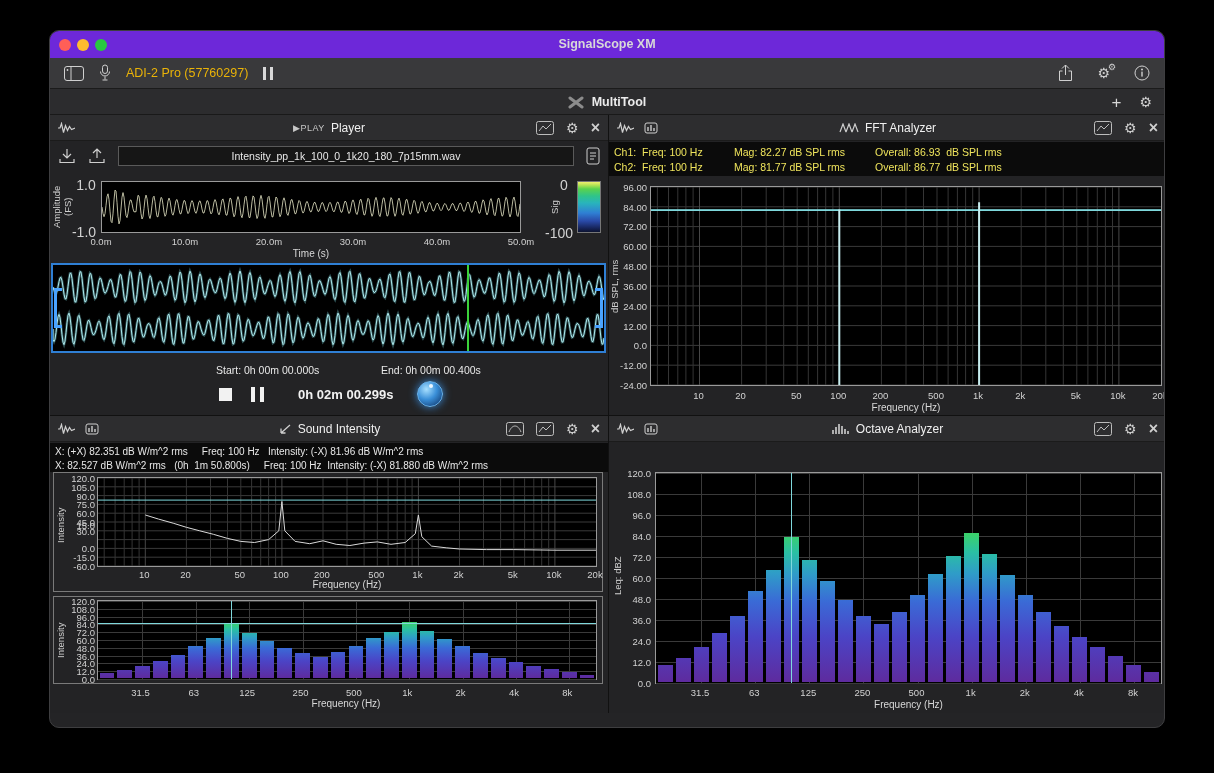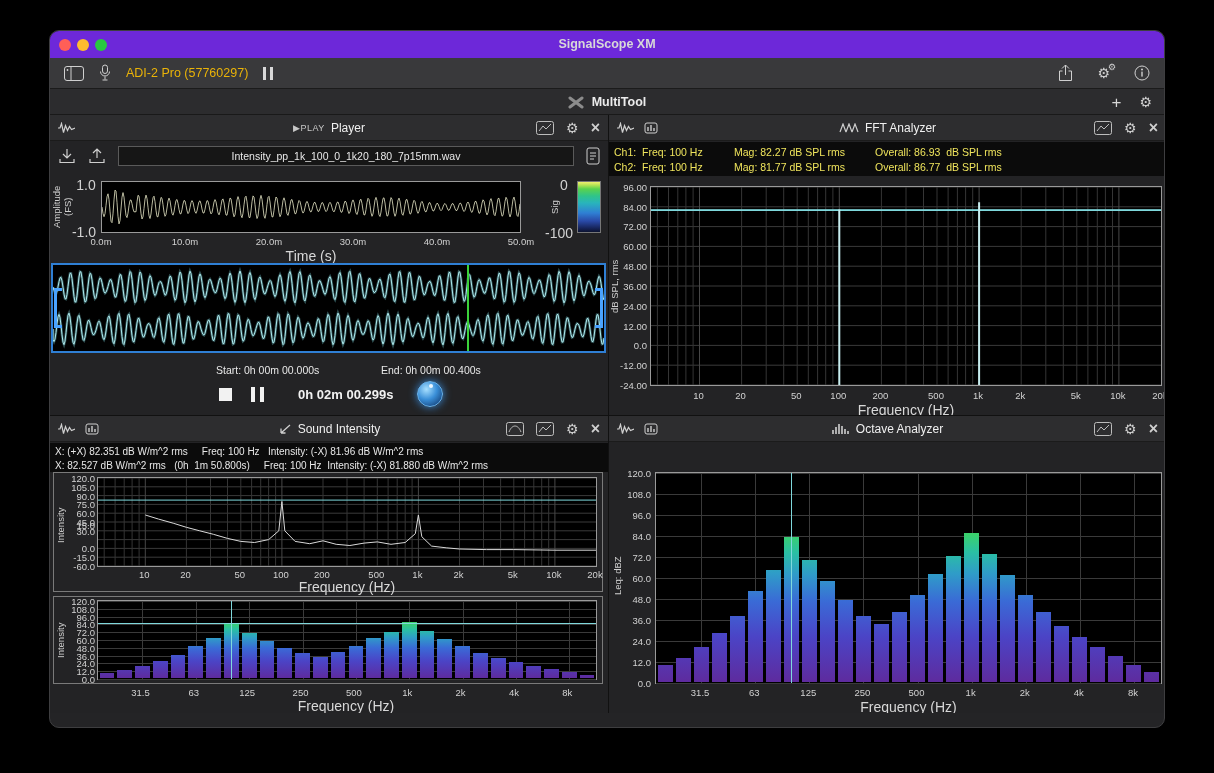--- a/index.html
+++ b/index.html
@@ -37,21 +37,21 @@
 .ph-name{font-size:12px;color:#f0f0f0}
 .play-state{font-size:9px;letter-spacing:.5px;color:#c8c8c8}
 .ph-right{margin-left:auto;display:flex;align-items:center;gap:12px;z-index:2}
 .closechar{font-size:16px;font-weight:700;color:#cfcfcf;line-height:1}
 
 .plot{position:absolute;background:#000;border:1px solid #9a9a9a}
 .frame{position:absolute;border:1px solid #7a7a7a}
 .yticks,.xticks{position:absolute}
 .ytick{position:absolute;right:0;font-size:9.5px;color:#d2d2d2;white-space:nowrap}
 .xtick{position:absolute;transform:translateX(-50%);font-size:9.5px;color:#d2d2d2;white-space:nowrap}
-.xlabel{position:absolute;text-align:center;font-size:14px;color:#d8d8d8}
+.xlabel{position:absolute;text-align:center;font-size:10px;color:#d8d8d8}
 .rot{position:absolute;writing-mode:vertical-rl;transform:rotate(180deg);font-size:9.5px;color:#cfcfcf;text-align:center;display:flex;align-items:center;justify-content:center}
 .hgrid{position:absolute;left:0;right:0;height:1px;background:#3a3a3a}
 .vgrid{position:absolute;top:0;bottom:0;width:1px;background:#3a3a3a}
 .bar{position:absolute;bottom:1px}
 .vcursor{position:absolute;top:0;bottom:0;width:1px;background:#7fd8dc}
 .hcursor{position:absolute;left:0;right:0;height:1px;background:#7fd8dc}
 .readouts{position:absolute;background:#0b0b0b}
 .readout-row{display:flex;align-items:center;height:15px;padding-left:5px;font-size:10.5px;color:#e8e8e8;gap:14px}
 .readout-row span{white-space:pre}
 .yellow{color:#efe45c}

